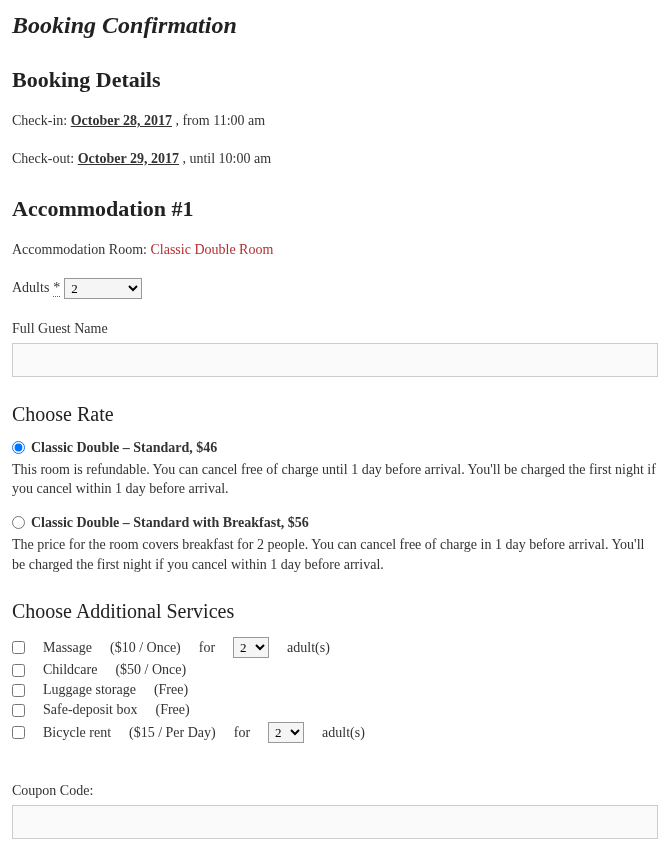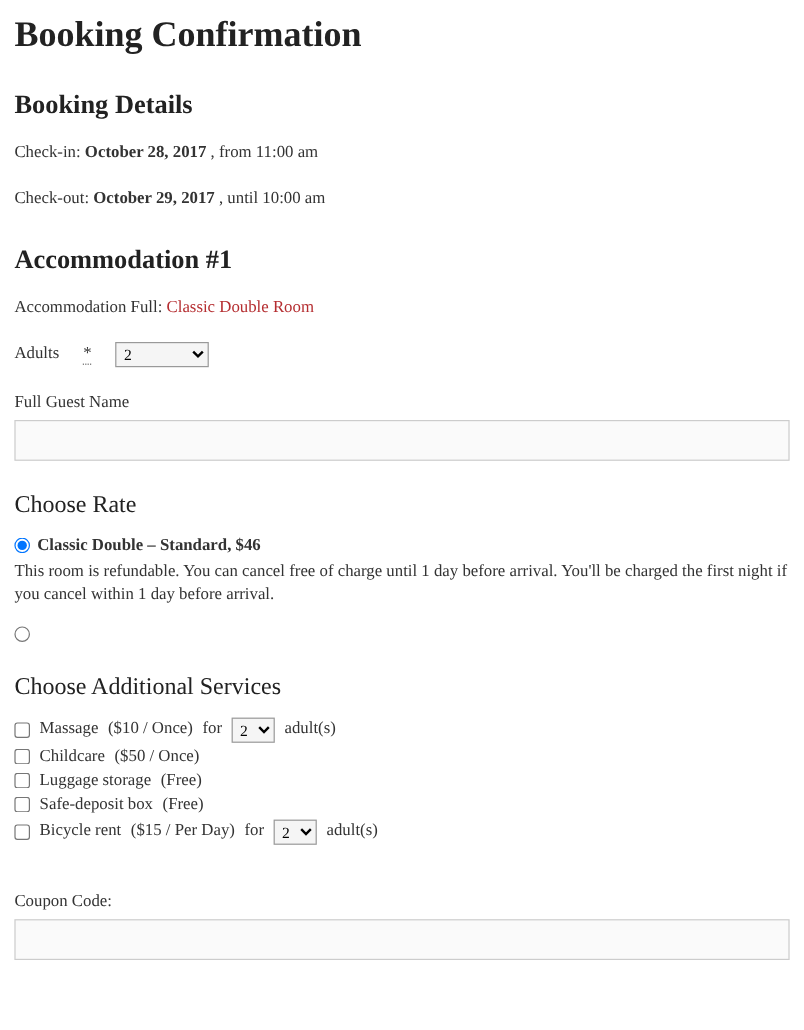--- a/index.html
+++ b/index.html
@@ -8,24 +8,25 @@
       padding: 0;
     }
     body {
       font-family: Georgia, 'Times New Roman', serif;
       color: #333;
       padding: 12px;
       width: 670px;
       background: #fff;
     }
     h1 {
-      font-size: 30px;
+      font-size: 24px;
       font-weight: bold;
       color: #222;
       margin-bottom: 20px;
+      font-style: italic;
     }
     h2 {
       font-size: 22px;
       font-weight: bold;
       color: #222;
       margin-top: 28px;
       margin-bottom: 18px;
     }
     h3 {
       font-size: 20px;
@@ -37,33 +38,34 @@
     p {
       font-size: 14px;
       margin-bottom: 18px;
       line-height: 1.4;
     }
     .label-text {
       font-size: 14px;
     }
     .bold {
       font-weight: bold;
+      text-decoration: underline;
     }
     .accent-link {
       color: #b52e31;
       font-weight: normal;
     }
     .field-row {
       margin-bottom: 18px;
       font-size: 14px;
     }
     .adults-row {
       display: flex;
       align-items: center;
-      gap: 20px;
+      gap: 4px;
       margin-bottom: 22px;
     }
     .required-dot {
       font-size: 14px;
       border-bottom: 1px dotted #666;
     }
     select {
       font-family: inherit;
       font-size: 13px;
       border: 1px solid #999;
@@ -99,21 +101,21 @@
       font-size: 14px;
     }
     .rate-desc {
       font-size: 14px;
       line-height: 1.4;
       margin-bottom: 0;
     }
     .service-row {
       display: flex;
       align-items: center;
-      gap: 8px;
+      gap: 18px;
       font-size: 14px;
       margin-bottom: 4px;
     }
     .service-price {
     }
     .coupon-section {
       margin-top: 40px;
     }
     input[type="checkbox"], input[type="radio"] {
       margin: 0;
@@ -134,21 +136,21 @@
 
 <p>
   <span>Check-out:</span>
   <span class="bold">October 29, 2017</span>
   <span>, until 10:00 am</span>
 </p>
 
 <h2>Accommodation #1</h2>
 
 <p>
-  <span>Accommodation Full:</span>
+  <span>Accommodation Room:</span>
   <span class="accent-link">Classic Double Room</span>
 </p>
 
 <div class="adults-row">
   <span class="label-text">Adults</span>
   <span class="required-dot">*</span>
   <select class="adults-select">
     <option>2</option>
   </select>
 </div>
@@ -164,21 +166,23 @@
   <div class="rate-header">
     <input type="radio" name="rate" checked="" style="">
     <label>Classic Double – Standard, $46</label>
   </div>
   <p class="rate-desc">This room is refundable. You can cancel free of charge until 1 day before arrival. You'll be charged the first night if you cancel within 1 day before arrival.</p>
 </div>
 
 <div class="rate-block">
   <div class="rate-header">
     <input type="radio" name="rate" style="">
+    <label>Classic Double – Standard with Breakfast, $56</label>
   </div>
+  <p class="rate-desc">The price for the room covers breakfast for 2 people. You can cancel free of charge in 1 day before arrival. You'll be charged the first night if you cancel within 1 day before arrival.</p>
 </div>
 
 <h3>Choose Additional Services</h3>
 
 <div class="service-row">
   <input type="checkbox" style="">
   <span>Massage</span>
   <span class="service-price">($10 / Once)</span>
   <span>for</span>
   <select class="svc-select"><option>2</option></select>

